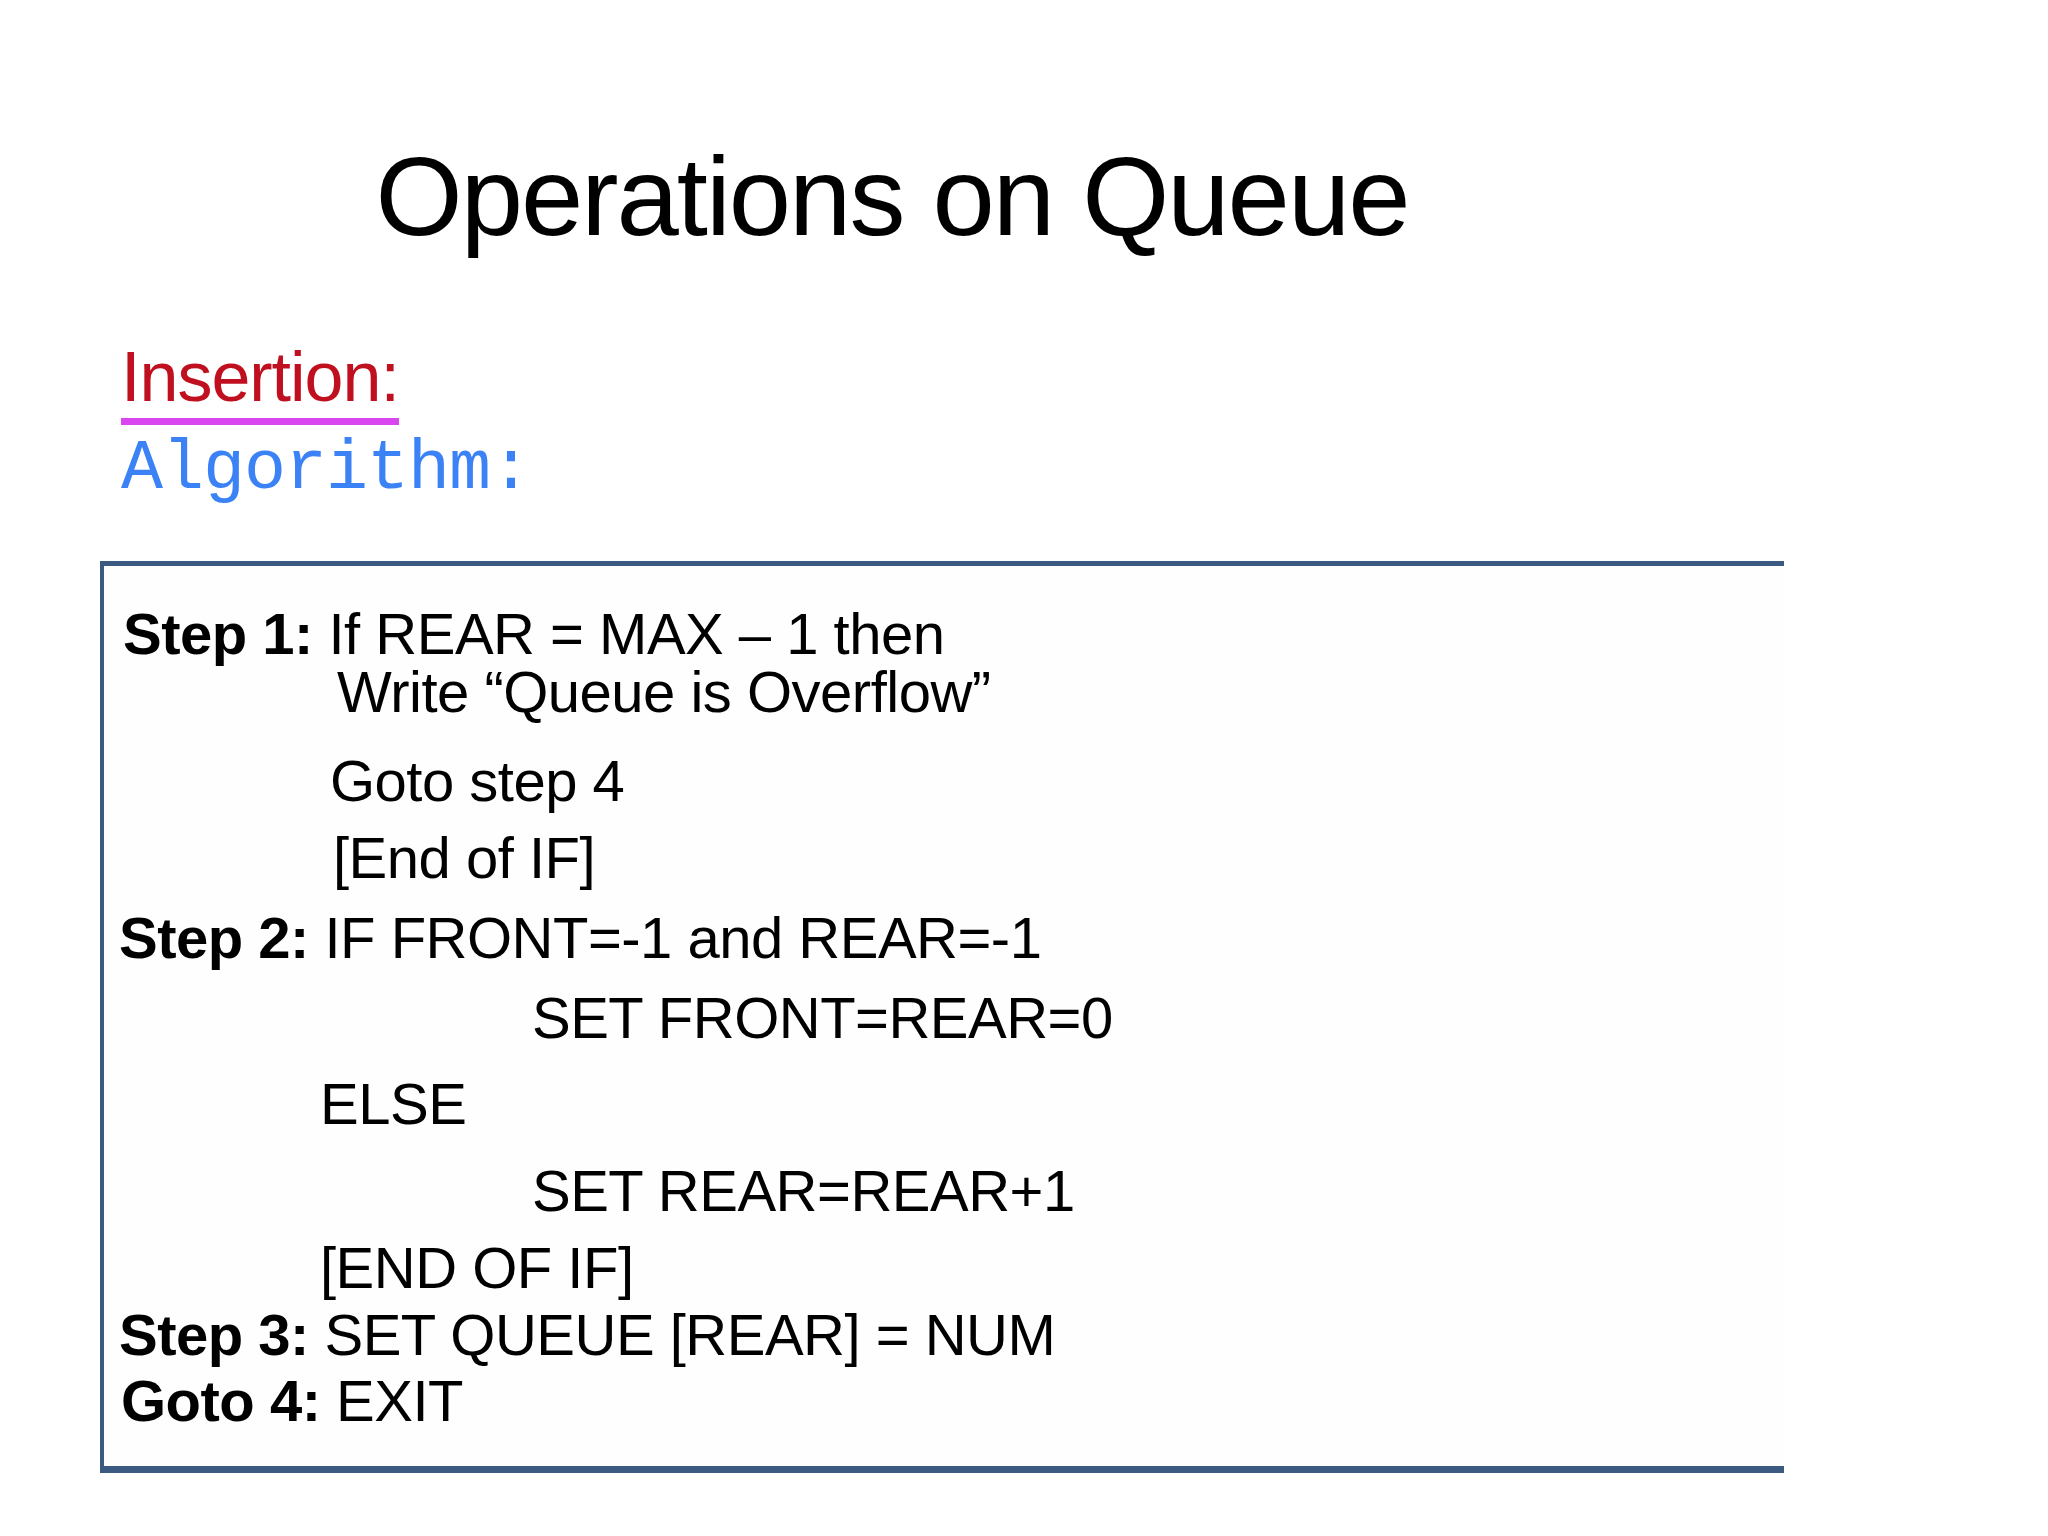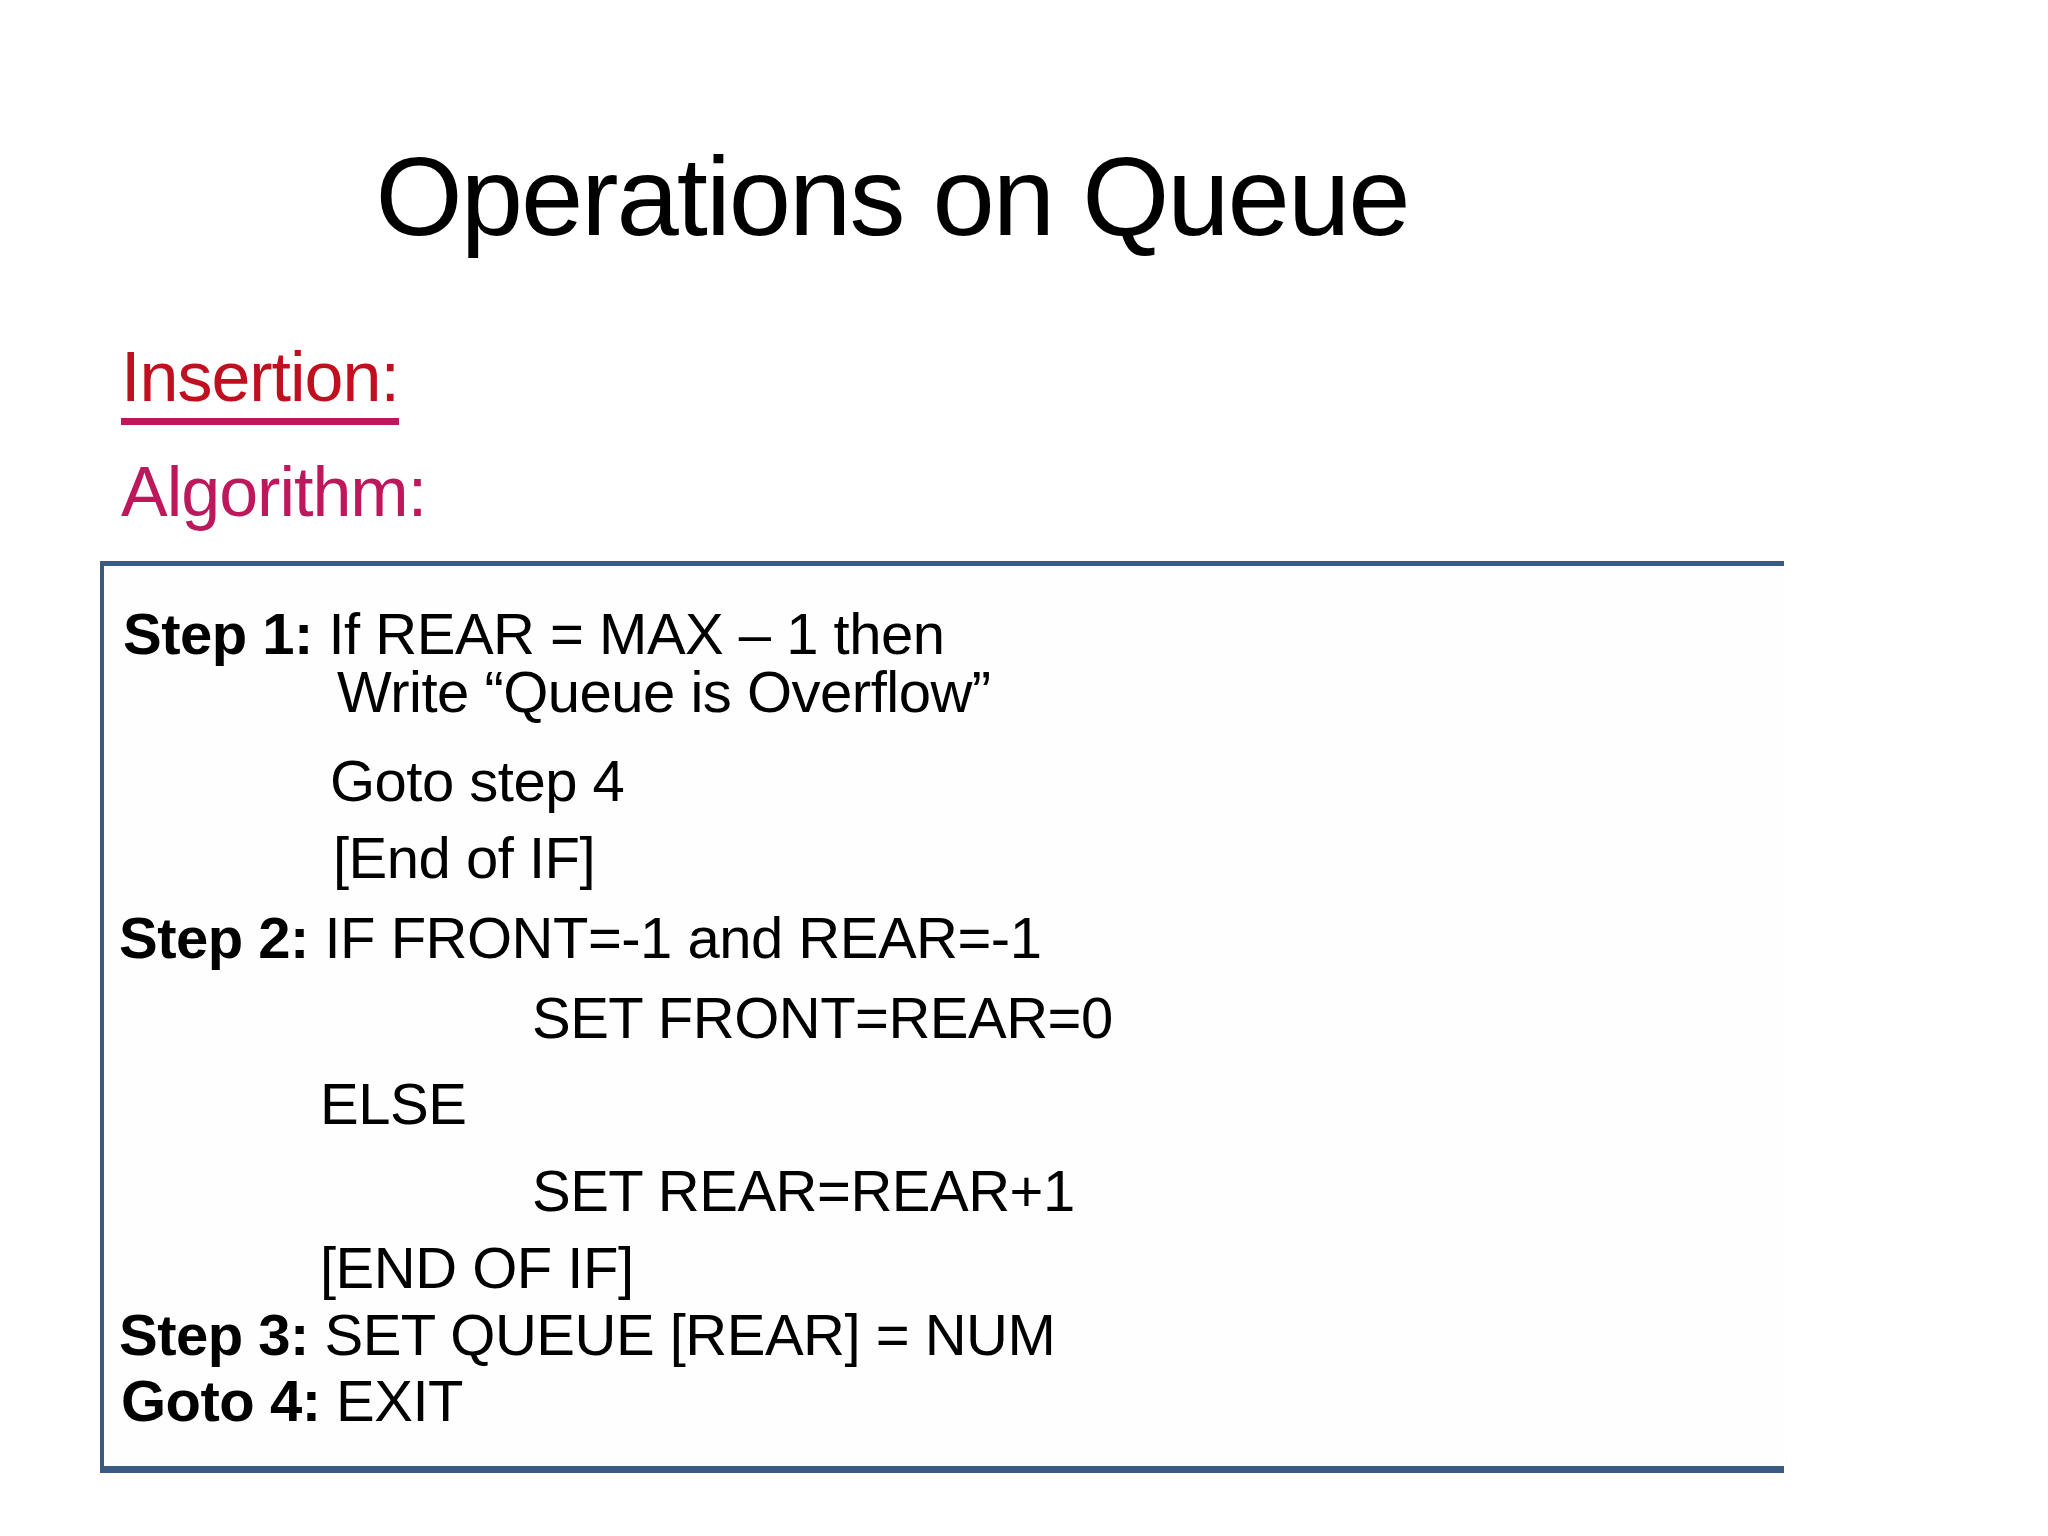--- a/index.html
+++ b/index.html
@@ -37,31 +37,32 @@
     position: absolute;
     left: 121px;
     top: 341px;
     font-size: 70px;
     line-height: 1.05;
     letter-spacing: -1px;
     color: #C01020;
   }
   .insertion-heading .underlined {
     display: inline-block;
-    border-bottom: 7px solid #be185d;
+    border-bottom: 7px solid #d946ef;
     padding-bottom: 3px;
   }
   .algorithm-heading {
     position: absolute;
     left: 121px;
-    top: 456px;
+    top: 433px;
     font-size: 70px;
     line-height: 1.05;
     letter-spacing: -1px;
-    color: #be185d;
+    color: #3b82f6;
+    font-family: Liberation Mono, monospace;
   }
 
   
   .algorithm-box {
     position: absolute;
     left: 100px;
     top: 561px;
     width: 1830px;
     height: 912px;
     box-sizing: border-box;

